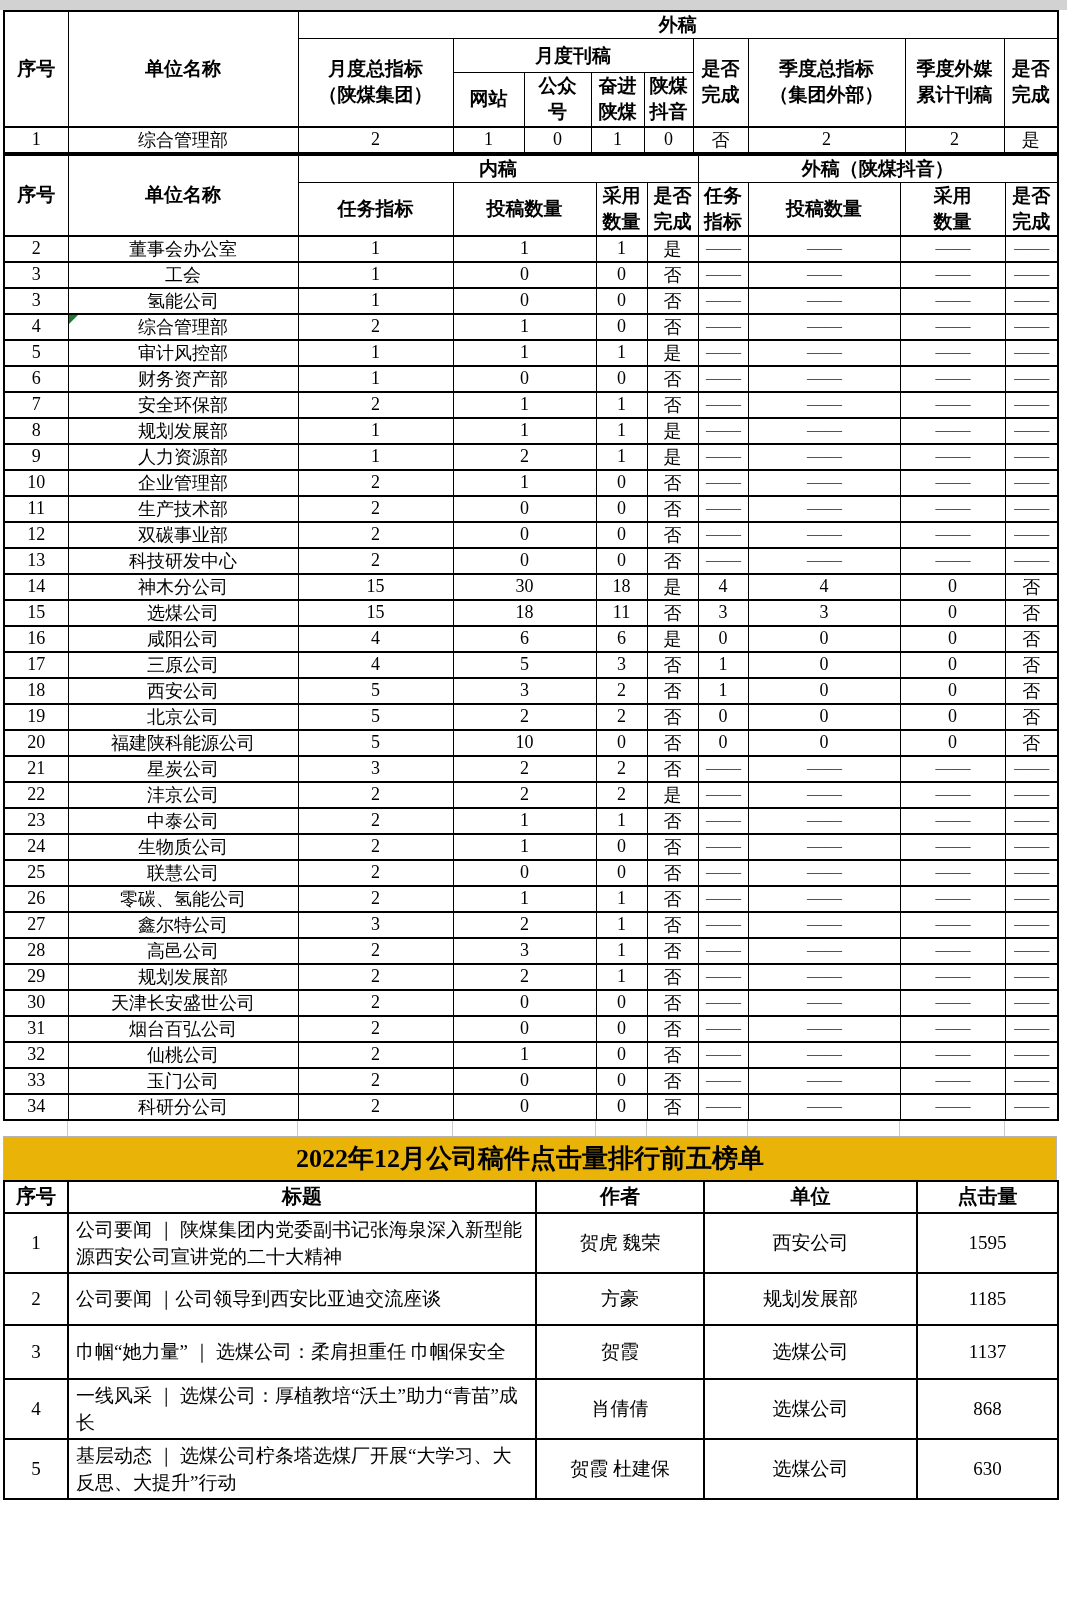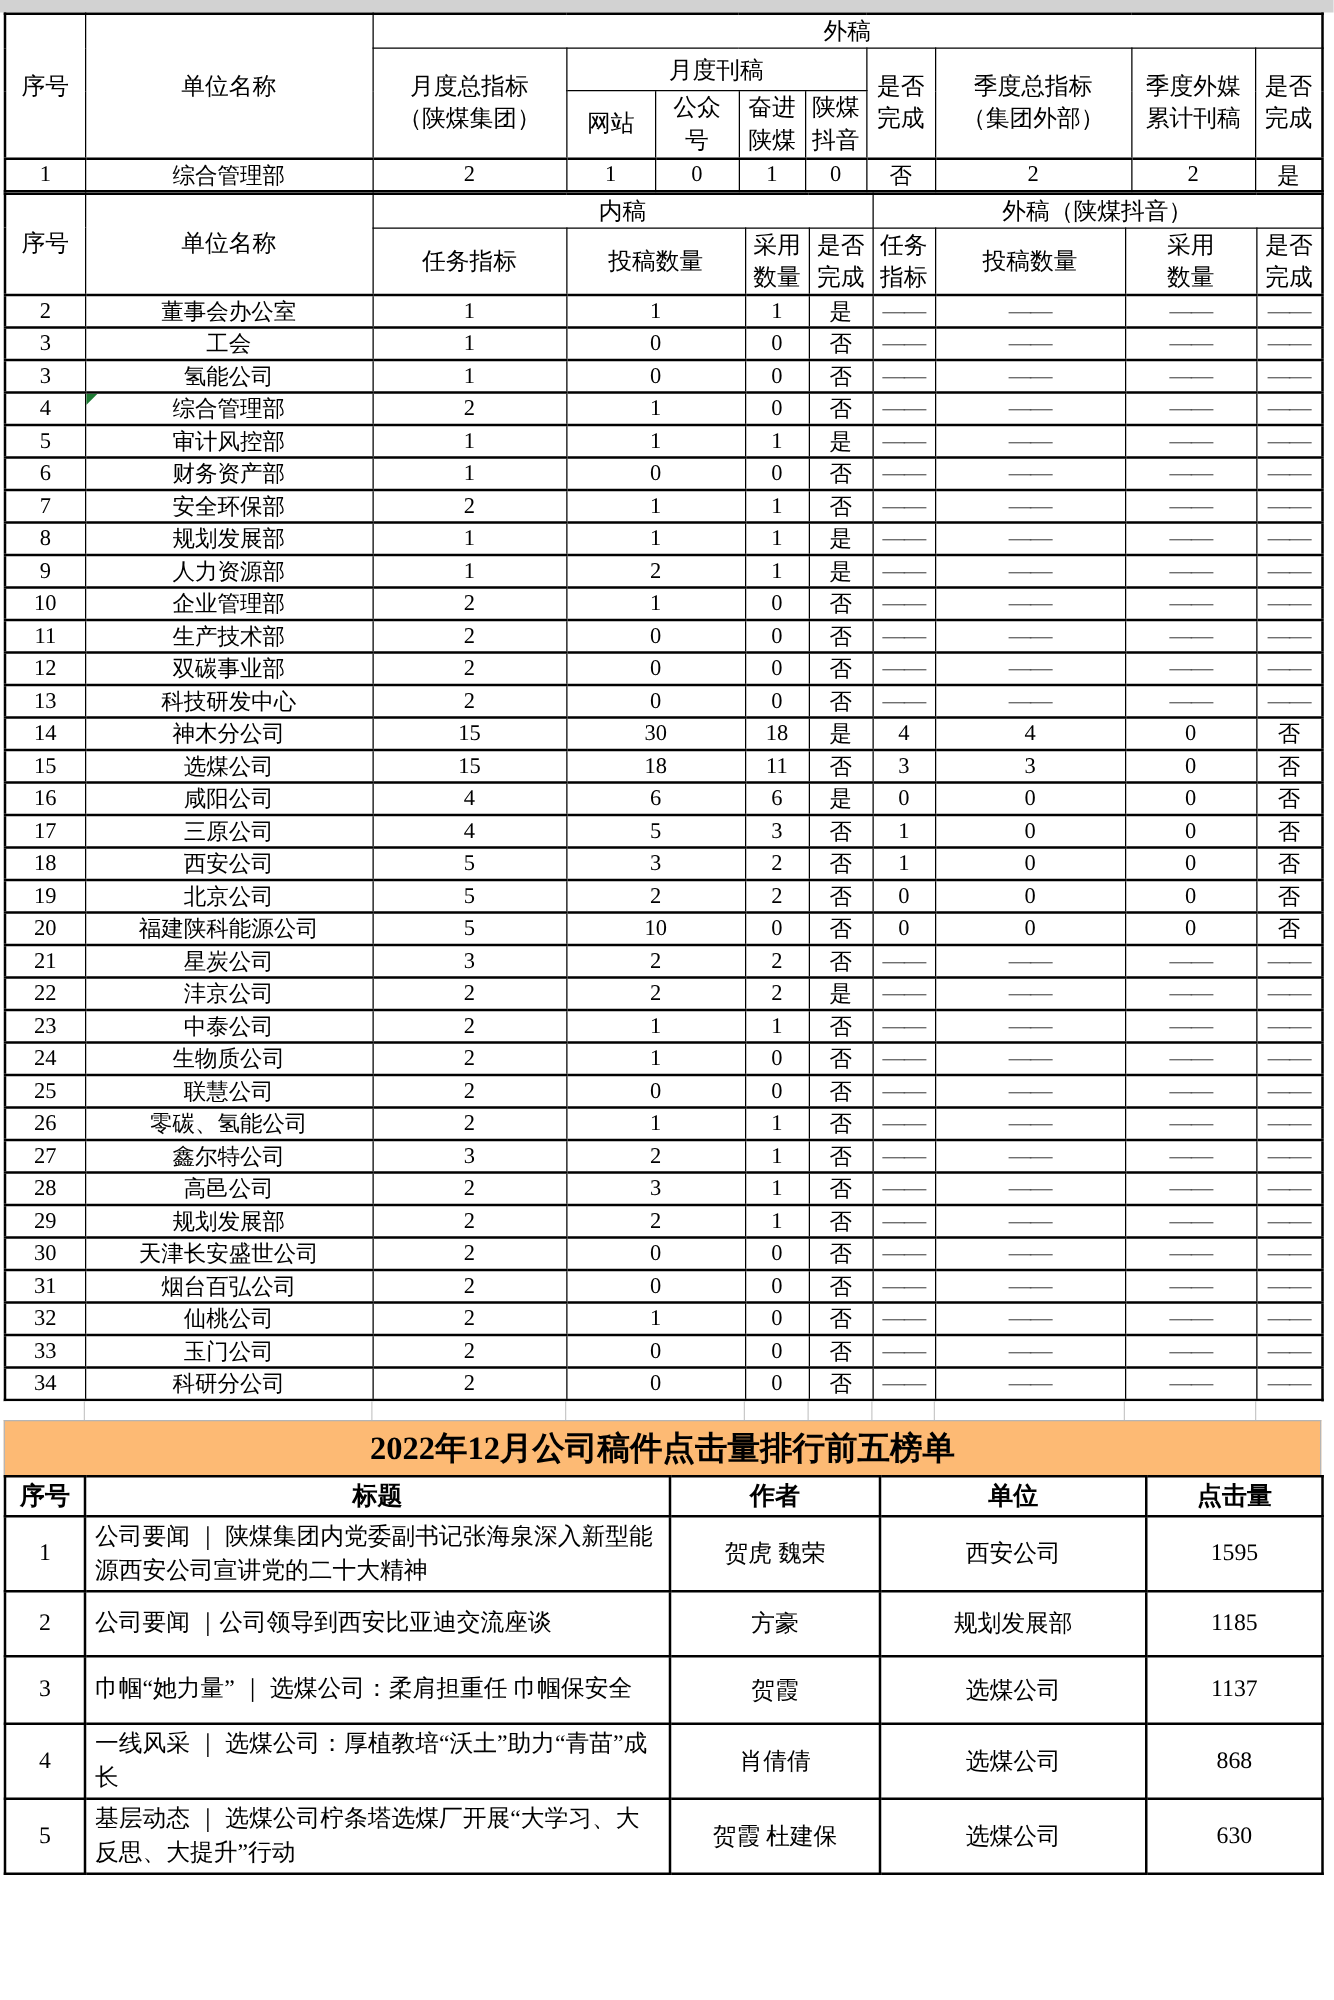--- a/index.html
+++ b/index.html
@@ -24,21 +24,21 @@
     font-size:19px; line-height:28px; padding:3px 6px 3px 2px;
   }
   .summary-cell p { text-indent:2em; }
 
   .flag {
     position:absolute; top:0; left:0; width:0; height:0;
     border-top:9px solid #1d7a33; border-right:9px solid transparent;
   }
 
   table { border-collapse:collapse; table-layout:fixed; width:1054px; background:#fff; }
-  th { font-weight:normal; }
+  th { font-weight:bold; }
   th, td { text-align:center; vertical-align:middle; overflow:hidden; }
 
   
   .t1 { border:2px solid #000; }
   .t1 th, .t1 td { border:1px solid #000; white-space:pre-line; padding:0 1px; }
   .t1 tr.ra th { height:24px; font-size:19px; }
   .t1 tr.rb th { font-size:19px; }
   .t1 tr.rb th.sp { height:34px; }
   .t1 tr.rc th { height:54px; font-size:19px; }
   .t1 th.big { font-size:19px; }
@@ -66,21 +66,21 @@
       linear-gradient(#c9c9c9,#c9c9c9);
     background-repeat:no-repeat;
     background-size:1px 100%;
     background-position:64px 0,294px 0,449px 0,592px 0,643px 0,694px 0,744px 0,896px 0,1001px 0;
   }
 
   
   .rank-title {
     height:44px; line-height:44px; text-align:center;
     font-size:26px; font-weight:bold;
-    border:1px solid #b5b5b5; border-bottom:none; background:#fdba74;
+    border:1px solid #b5b5b5; border-bottom:none; background:#eab308;
   }
   .t3 { border:2px solid #000; }
   .t3 th, .t3 td { border:2px solid #000; font-size:19px; }
   .t3 thead th { height:32px; font-weight:bold; font-size:20px; }
   .t3 td.title-col { text-align:left; padding:2px 7px; line-height:27px;margin-top:16px; }
   .t3 tbody tr:nth-child(1) td { height:54px; }
   .t3 tbody tr:nth-child(2) td { height:52px; }
   .t3 tbody tr:nth-child(3) td { height:54px; }
   .t3 tbody tr:nth-child(4) td { height:52px; }
   .t3 tbody tr:nth-child(5) td { height:48px; }

